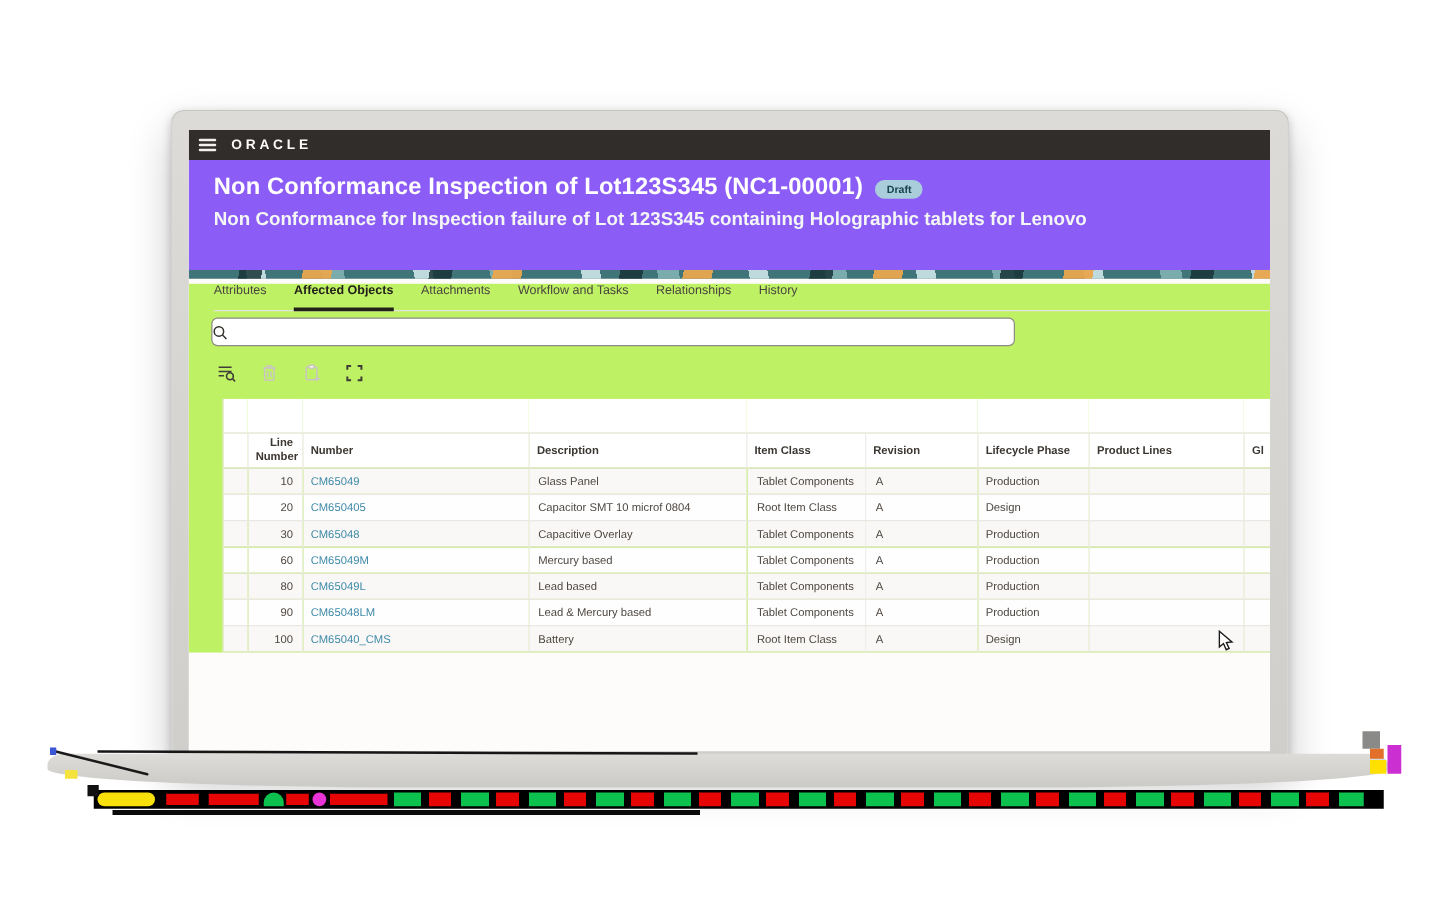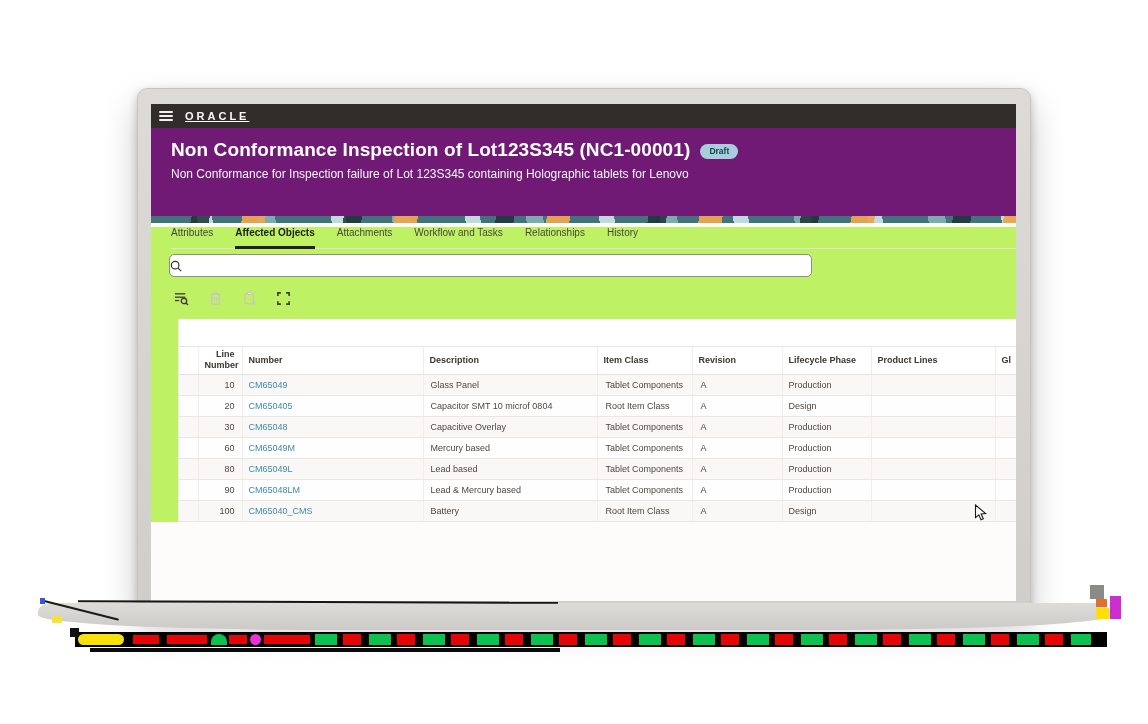--- a/index.html
+++ b/index.html
@@ -10,29 +10,29 @@
   .window{position:absolute;left:137px;top:88px;width:894px;height:524px;
     background:linear-gradient(180deg,#dcdbd8,#cfcecb);
     border:1px solid #c6c5c2;border-radius:10px 10px 5px 5px;
     box-shadow:0 3px 8px rgba(0,0,0,.20),0 16px 34px rgba(0,0,0,.22);}
   .screen{position:absolute;left:13px;top:15px;width:865px;height:497px;background:#fdfcfb;overflow:hidden;}
 
   
   .topbar{height:24px;background:#312d2a;display:flex;align-items:center;padding-left:8px;}
   .hamburger{width:14px;height:10px;display:flex;flex-direction:column;justify-content:space-between;cursor:pointer;}
   .hamburger span{display:block;height:1.6px;background:#f2f1ef;border-radius:1px;}
-  .brand{color:#fbfbfa;font-size:11px;font-weight:700;letter-spacing:3px;margin-left:12px;text-decoration:underline;}
-
-  
-  .teal{height:88px;background:#701a75;color:#fff;padding:11px 0 0 20px;}
+  .brand{color:#fbfbfa;font-size:11px;font-weight:700;letter-spacing:3px;margin-left:12px;}
+
+  
+  .teal{height:88px;background:#8b5cf6;color:#fff;padding:11px 0 0 20px;}
   .title-row{display:flex;align-items:center;}
   .page-title{font-size:19px;font-weight:700;letter-spacing:.1px;}
   .badge{margin-left:10px;background:#a9cddb;color:#16424f;font-size:8.5px;font-weight:700;
     padding:2.5px 9px;border-radius:9px;position:relative;top:1px;}
-  .subtitle{font-size:12px;font-weight:400;margin-top:6px;color:#f4f6f6;}
+  .subtitle{font-size:15px;font-weight:700;margin-top:6px;color:#f4f6f6;}
   .meta-row{display:flex;margin-top:12px;font-size:9.5px;}
   .meta-group{margin-right:22px;display:flex;align-items:baseline;}
   .meta-group .ml{color:#eef2f3;margin-right:6px;}
   .meta-group .mv{font-weight:700;color:#ffffff;}
 
   
   .banner{height:7px;
     background:
       repeating-linear-gradient(100deg, rgba(0,0,0,0) 0 40px, rgba(23,51,54,.85) 40px 58px,
         rgba(0,0,0,0) 58px 90px, rgba(233,166,78,.95) 90px 113px, rgba(0,0,0,0) 113px 150px),

